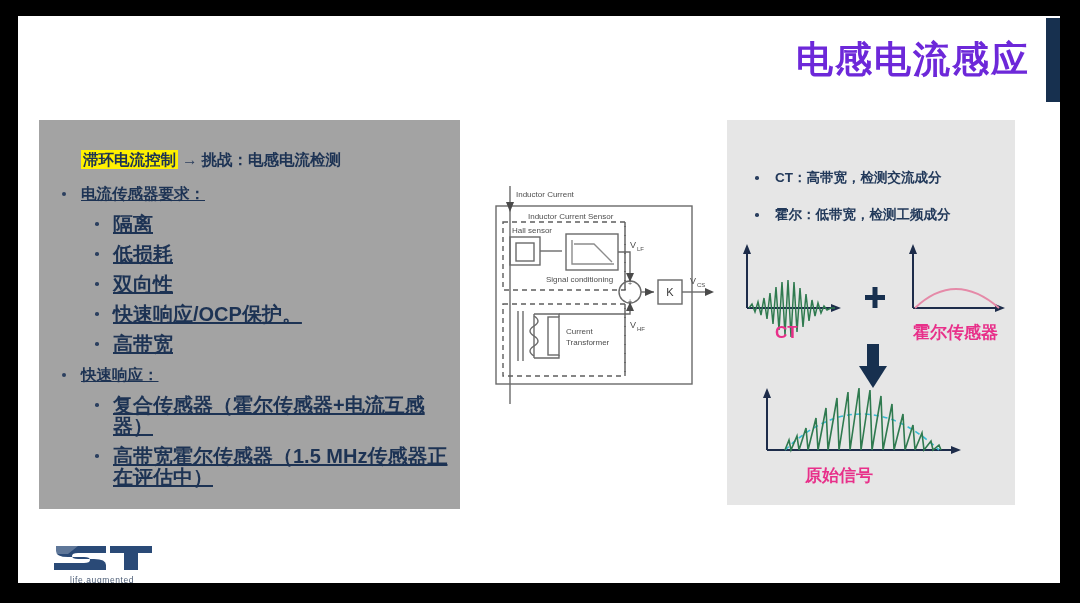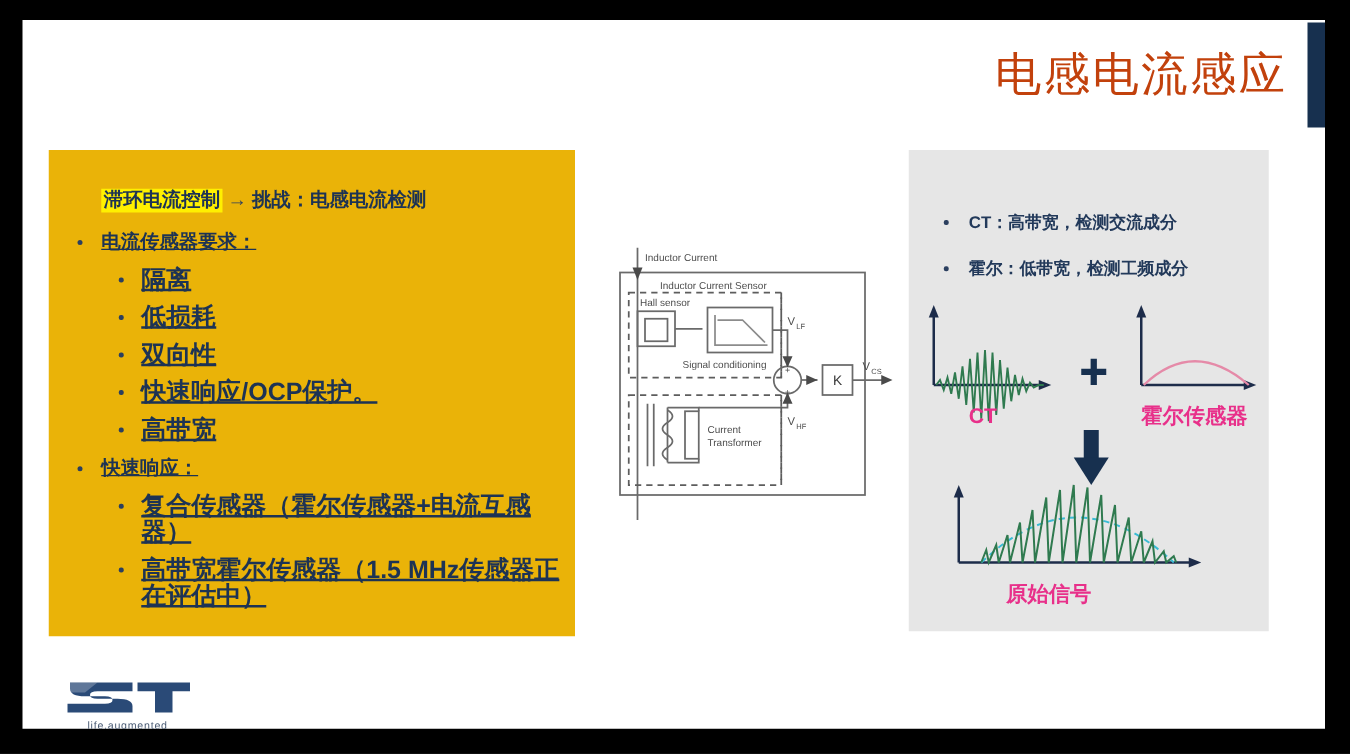--- a/index.html
+++ b/index.html
@@ -7,31 +7,31 @@
 
   #slide{
     position:absolute;left:18px;top:16px;width:1042px;height:567px;
     background:#ffffff;overflow:hidden;
   }
 
   
   #title-area{position:absolute;left:700px;top:8px;width:342px;height:88px;}
   #page-title{
     position:absolute;right:30px;top:12px;
-    font-size:37px;line-height:48px;font-weight:400;color:#c2410c;
+    font-size:37px;line-height:48px;font-weight:700;color:#6d28d9;
     letter-spacing:2px;white-space:nowrap;
   }
   #title-accent{
     position:absolute;right:0px;top:-6px;width:14px;height:84px;background:#17304f;
   }
 
   
   #left-panel{
     position:absolute;left:21px;top:104px;width:421px;height:389px;
-    background:#eab308;
+    background:#a3a3a3;
   }
   .lp-inner{position:absolute;left:12px;top:30px;right:10px;}
   .hl-line{font-size:15.5px;color:#1d3354;font-weight:700;margin-left:30px;white-space:nowrap;}
   .hl{background:#fff000;padding:1px 2px;}
   .arrow-g{font-weight:400;padding:0 4px;color:#2c3f5e;}
 
   ul.lvl1{list-style:none;margin:12px 0 0 0;padding:0;}
   ul.lvl1>li{
     position:relative;padding-left:30px;margin-top:9px;
     font-size:15.5px;color:#1d3354;font-weight:700;line-height:22px;text-decoration:underline;
@@ -45,21 +45,21 @@
   ul.lvl2>li{
     position:relative;padding-left:32px;margin-top:9px;
     font-size:20px;color:#1d3354;font-weight:700;line-height:21px;
   }
   ul.lvl2>li::before{
     content:"";position:absolute;left:14px;top:8px;width:3.5px;height:3.5px;
     border-radius:50%;background:#2b3f5f;
   }
 
   
-  #circuit{position:absolute;left:472px;top:182px;width:230px;height:218px;}
+  #circuit{position:absolute;left:472px;top:170px;width:230px;height:218px;}
   #circuit svg{display:block;}
 
   
   #right-panel{
     position:absolute;left:709px;top:104px;width:288px;height:385px;
     background:#e6e6e6;
   }
   ul.rlist{list-style:none;margin:0;padding:0;position:absolute;left:18px;top:30px;right:8px;}
   ul.rlist>li{
     position:relative;padding-left:30px;margin-top:18px;

